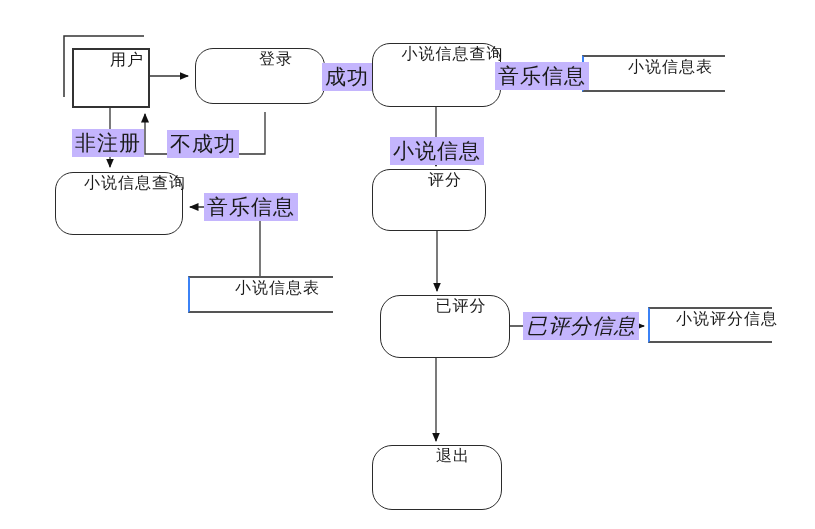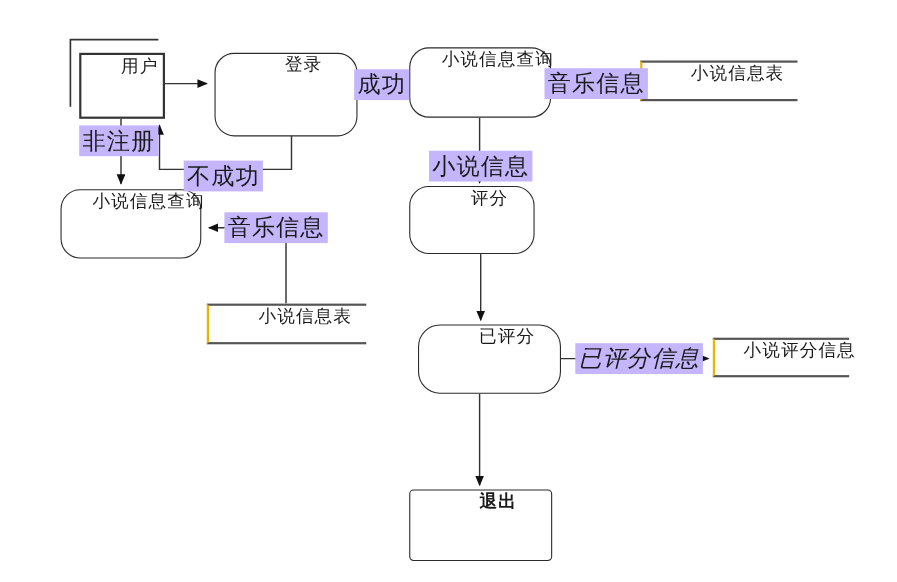--- a/index.html
+++ b/index.html
@@ -38,21 +38,21 @@
   .entity {
     border: 2px solid #333333;
   }
   .process {
     border: 1.5px solid #2b2b2b;
     border-radius: 18px;
   }
   .datastore {
     border-top: 2px solid #555555;
     border-bottom: 2px solid #555555;
-    border-left: 2px solid #eab308;
+    border-left: 2px solid #3b82f6;
     border-right: none;
   }
   .edge-label {
     position: absolute;
     transform: translate(-50%, -50%);
     background: #c4b5fd;
     padding: 0 3px;
     font-size: 21px;
     letter-spacing: 1px;
     z-index: 3;
@@ -91,21 +91,21 @@
 
     <path d="M265,112 L265,154 L145,154 L145,114" fill="none" stroke="#333333" stroke-width="1.3" marker-end="url(#arr)"></path>
 
     <path d="M260,276 L260,207 L190,207" fill="none" stroke="#333333" stroke-width="1.3" marker-end="url(#arr)"></path>
   </svg>
 
   <div class="node entity" style="left:72px; top:48px; width:78px; height:60px;">
     <span>用户</span>
   </div>
 
-  <div class="node process" style="left:195px; top:48px; width:130px; height:76px;">
+  <div class="node process" style="left:195px; top:48px; width:130px; height:56px;">
     <span>登录</span>
   </div>
 
   <div class="node process" style="left:372px; top:43px; width:129px; height:64px;">
     <span>小说信息查询</span>
   </div>
 
   <div class="node datastore" style="left:582px; top:55px; width:143px; height:37px;">
     <span>小说信息表</span>
   </div>
@@ -123,31 +123,31 @@
   </div>
 
   <div class="node datastore" style="left:648px; top:307px; width:124px; height:36px;">
     <span>小说评分信息</span>
   </div>
 
   <div class="node process" style="left:380px; top:295px; width:130px; height:63px; border-radius:20px;">
     <span>已评分</span>
   </div>
 
-  <div class="node process" style="left:372px; top:445px; width:130px; height:65px; border-radius:4px;font-weight:bold;">
+  <div class="node process" style="left:372px; top:445px; width:130px; height:65px; border-radius:20px;">
     <span>退出</span>
   </div>
 
   <div class="edge-label" style="left:347px; top:77px;">成功</div>
 
   <div class="edge-label" style="left:542px; top:76px;">音乐信息</div>
 
   <div class="edge-label" style="left:437px; top:139px;margin-top:12px;">小说信息</div>
 
-  <div class="edge-label" style="left:108px; top:128px;">非注册</div>
+  <div class="edge-label" style="left:108px; top:143px;">非注册</div>
 
-  <div class="edge-label" style="left:203px; top:160px;">不成功</div>
+  <div class="edge-label" style="left:203px; top:144px;">不成功</div>
 
   <div class="edge-label" style="left:251px; top:207px;">音乐信息</div>
 
   <div class="edge-label" style="left:581px; top:326px;font-style:italic;">已评分信息</div>
 
 </div>
 
 </body></html>

